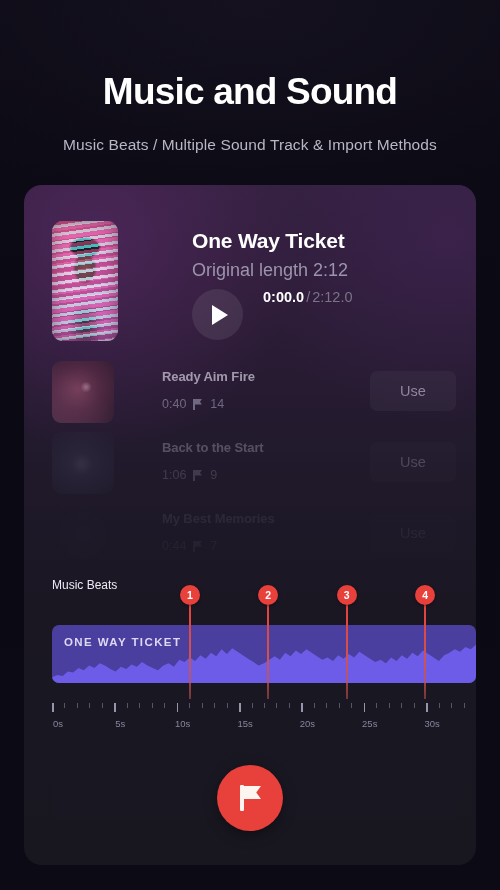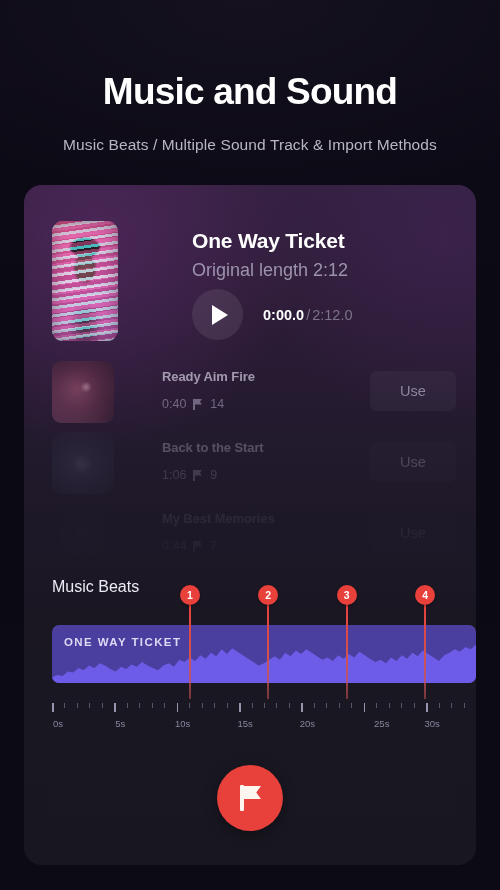--- a/index.html
+++ b/index.html
@@ -87,21 +87,21 @@
   .art .vig { position:absolute; inset:0; box-shadow:inset 0 0 18px rgba(0,0,0,0.45); }
 
   .now-title {
     position:absolute; left:140px; top:8px;
     font-size:21px; font-weight:bold; color:#fff; letter-spacing:-0.2px;
   }
   .now-sub {
     position:absolute; left:140px; top:39px;
     font-size:18px; color:#9c94ad; font-weight:400;
   }
-  .play-row { position:absolute; left:140px; top:68px; display:flex; align-items:center; }
+  .play-row { position:absolute; left:140px; top:68px; display:flex; }
   .play-btn {
     width:51px; height:51px; border-radius:50%;
     background:rgba(255,255,255,0.085);
     display:flex; align-items:center; justify-content:center;
     cursor:pointer;
   }
   .play-tri {
     width:0; height:0; margin-left:4px;
     border-left:16px solid #ffffff;
     border-top:10px solid transparent;
@@ -160,21 +160,21 @@
   .row.r3 { opacity:0.085; }
   .list-fade {
     position:absolute; left:0; right:0; top:350px; height:110px;
     background:linear-gradient(180deg, rgba(25,23,33,0) 0%, rgba(25,23,33,0.85) 55%, #191721 100%);
     pointer-events:none;
   }
 
   
   .beats-label {
     position:absolute; left:28px; top:393px;
-    font-size:16px; font-weight:400; color:#eceaf2;
+    font-size:12px; font-weight:400; color:#eceaf2;
   }
   .wave-wrap { position:absolute; left:28px; top:440px; width:424px; height:58px; }
   .wave-block {
     position:absolute; inset:0; border-radius:7px; overflow:hidden;
     background:#4a3f9e;
   }
   .wave-svg { position:absolute; left:0; bottom:0; width:100%; height:100%; display:block; }
   .wave-text {
     position:absolute; left:12px; top:11px;
     font-size:11.5px; font-weight:bold; letter-spacing:1.4px;
@@ -357,20 +357,20 @@
       <div class="tick minor" style="left: 361.647px;"></div>
       <div class="tick major" style="left: 374.118px;"></div>
       <div class="tick minor" style="left: 386.588px;"></div>
       <div class="tick minor" style="left: 399.059px;"></div>
       <div class="tick minor" style="left: 411.529px;"></div>
       <div class="tlabel" style="left: 6px;">0s</div>
       <div class="tlabel" style="left: 68.3529px;">5s</div>
       <div class="tlabel" style="left: 130.706px;">10s</div>
       <div class="tlabel" style="left: 193.059px;">15s</div>
       <div class="tlabel" style="left: 255.412px;">20s</div>
-      <div class="tlabel" style="left: 317.765px; margin-left: 12px;">25s</div>
+      <div class="tlabel" style="left: 317.765px;">25s</div>
       <div class="tlabel" style="left: 380.118px;">30s</div>
     </div>
 
   <div class="fab">
     <div class="fab-flag"></div>
   </div>
 </div>
 
 </body></html>

